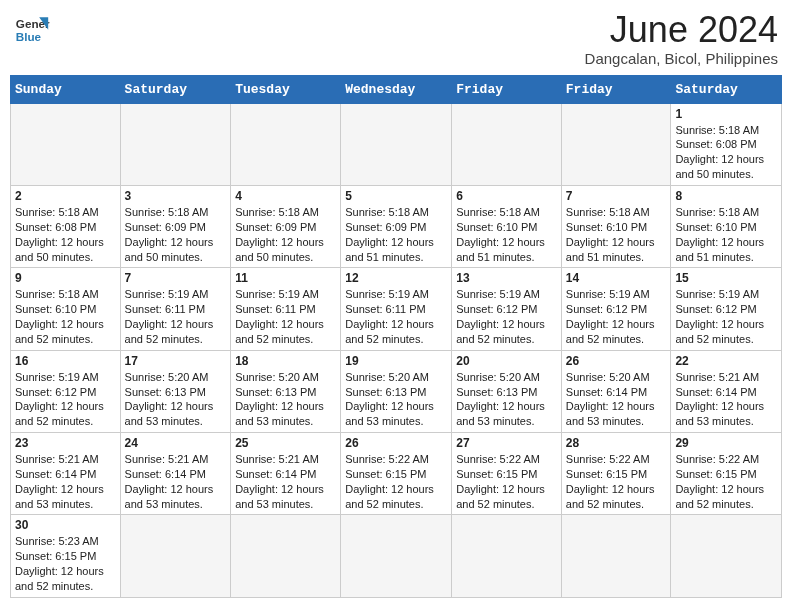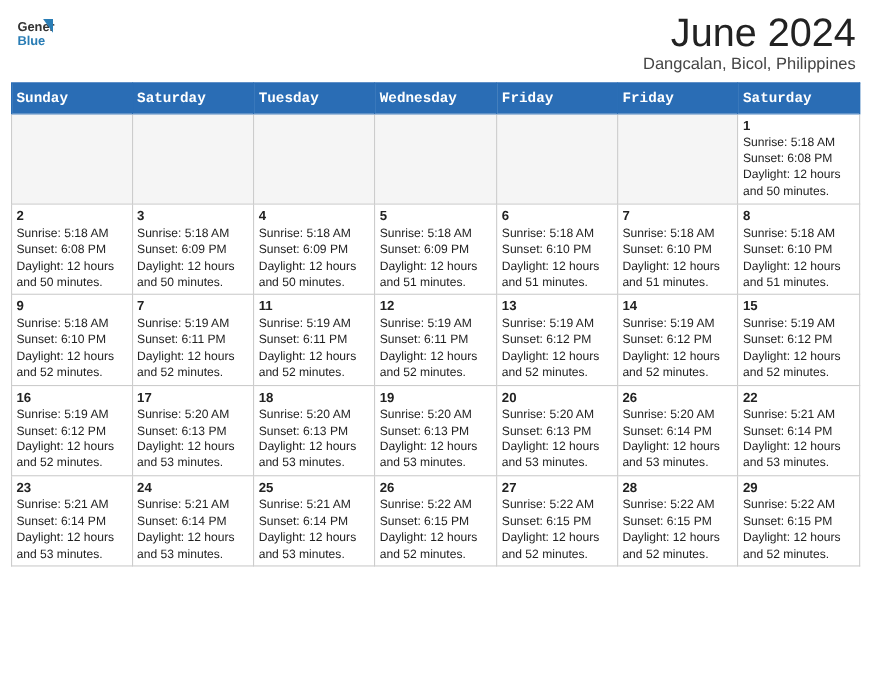--- a/index.html
+++ b/index.html
@@ -292,14 +292,28 @@
 Sunset: 6:15 PM
 Daylight: 12 hours and 52 minutes.</div>
         </td>
         <td>
           <span class="day-number">29</span>
           <div class="day-info">Sunrise: 5:22 AM
 Sunset: 6:15 PM
 Daylight: 12 hours and 52 minutes.</div>
         </td>
       </tr>
+      <tr>
+        <td>
+          <span class="day-number">30</span>
+          <div class="day-info">Sunrise: 5:23 AM
+Sunset: 6:15 PM
+Daylight: 12 hours and 52 minutes.</div>
+        </td>
+        <td class="empty"></td>
+        <td class="empty"></td>
+        <td class="empty"></td>
+        <td class="empty"></td>
+        <td class="empty"></td>
+        <td class="empty"></td>
+      </tr>
     </tbody>
 </table>
 
 </body></html>

